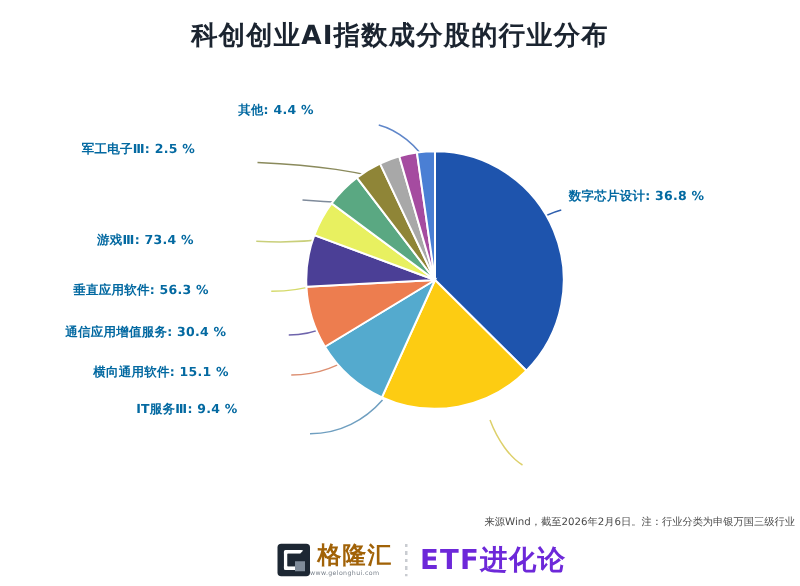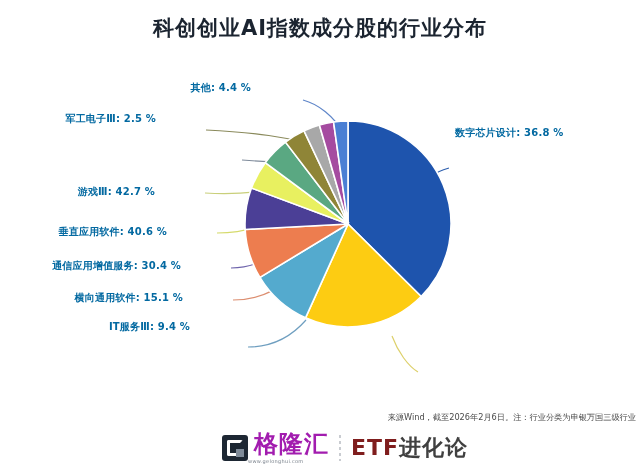--- a/index.html
+++ b/index.html
@@ -59,39 +59,39 @@
     content:"";position:absolute;left:5px;top:5px;width:16px;height:16px;
     border:3px solid #ffffff;border-right-color:transparent;border-radius:2px;
     box-sizing:border-box;
   }
   .glyph:after{
     content:"";position:absolute;right:4px;bottom:4px;width:8px;height:8px;
     background:#7f8b99;
   }
   .brand-cn{
     margin-left:6px;
-    font-size:24px;font-weight:bold;color:#a21caf;letter-spacing:1px;
+    font-size:19px;font-weight:bold;color:#a16207;letter-spacing:1px;
     font-family:"DejaVu Sans","Liberation Sans",sans-serif;
     line-height:1;
   }
   .brand-url{
     font-size:5px;color:#7a828c;letter-spacing:.3px;margin-top:2px;
     font-family:"DejaVu Sans","Liberation Sans",sans-serif;
   }
   .brand-col{display:flex;flex-direction:column;justify-content:center;}
   .divider{
     width:2px;height:26px;margin:0 10px;
     background:repeating-linear-gradient(to bottom,#c9ccd1 0 3px,transparent 3px 6px);
   }
   .brand-etf{
     font-size:22px;font-weight:bold;color:#9a7b42;letter-spacing:1px;
     font-family:"DejaVu Sans","Liberation Sans",sans-serif;
   }
-  .brand-etf .lat{color:#7f1d1d;}
-  .brand-etf .cn{color:#404040;}
+  .brand-etf .lat{color:#6d28d9;}
+  .brand-etf .cn{color:#6d28d9;}
 </style>
 </head>
 <body>
 
 <div id="stage">
 
   <div class="title">科创创业AI指数成分股的行业分布</div>
 
   <svg class="leaders" viewBox="0 0 640 469" width="640" height="469">
     <g fill="none" stroke-width="1.2">
@@ -127,32 +127,32 @@
         <path d="M 105 128 L 2.14 133.43 A 103 103 0 0 1 8.47 92.07 Z" fill="#4b3f96" stroke="#ffffff" stroke-width="1.6"></path>
         <path d="M 105 128 L 8.47 92.07 A 103 103 0 0 1 22.24 66.69 Z" fill="#e8f060" stroke="#ffffff" stroke-width="1.6"></path>
         <path d="M 105 128 L 22.24 66.69 A 103 103 0 0 1 42.50 46.13 Z" fill="#5aa882" stroke="#ffffff" stroke-width="1.6"></path>
         <path d="M 105 128 L 42.50 46.13 A 103 103 0 0 1 61.03 34.86 Z" fill="#8f8537" stroke="#ffffff" stroke-width="1.6"></path>
         <path d="M 105 128 L 61.03 34.86 A 103 103 0 0 1 76.41 29.05 Z" fill="#a8a8a8" stroke="#ffffff" stroke-width="1.6"></path>
         <path d="M 105 128 L 76.41 29.05 A 103 103 0 0 1 90.56 26.02 Z" fill="#a54ba0" stroke="#ffffff" stroke-width="1.6"></path>
         <path d="M 105 128 L 90.56 26.02 A 103 103 0 0 1 105.00 25.00 Z" fill="#4a7fd4" stroke="#ffffff" stroke-width="1.6"></path>
       </svg>
   </div>
 
-  <div class="lbl r" style="left:455px;top:126px;">数字芯片设计: 36.8 %</div>
+  <div class="lbl r" style="left:455px;top:150px;">数字芯片设计: 36.8 %</div>
 
 
   <div class="lbl l" style="right:398px;top:320px;">IT服务Ⅲ: 9.4 %</div>
 
   <div class="lbl l" style="right:405px;top:291px;">横向通用软件: 15.1 %</div>
 
   <div class="lbl l" style="right:407px;top:259px;">通信应用增值服务: 30.4 %</div>
 
-  <div class="lbl l" style="right:421px;top:225px;">垂直应用软件: 40.6 %</div>
+  <div class="lbl l" style="right:421px;top:225px;">垂直应用软件: 56.3 %</div>
 
-  <div class="lbl l" style="right:433px;top:185px;">游戏Ⅲ: 42.7 %</div>
+  <div class="lbl l" style="right:433px;top:185px;">游戏Ⅲ: 73.4 %</div>
 
 
   <div class="lbl l" style="right:432px;top:112px;">军工电子Ⅲ: 2.5 %</div>
 
   <div class="lbl l" style="right:337px;top:81px;">其他: 4.4 %</div>
 
   <div class="source">来源Wind，截至2026年2月6日。注：行业分类为申银万国三级行业</div>
 
   <div class="brand">
     <div class="glyph"></div>

